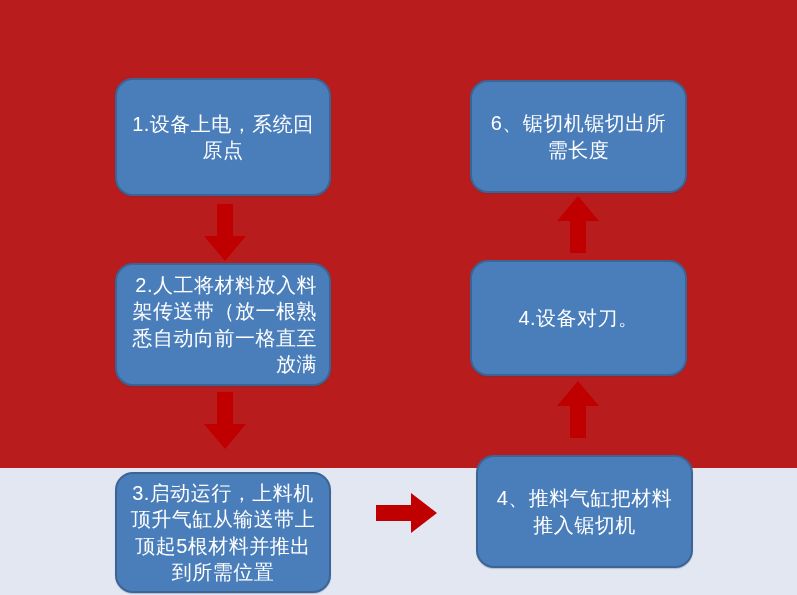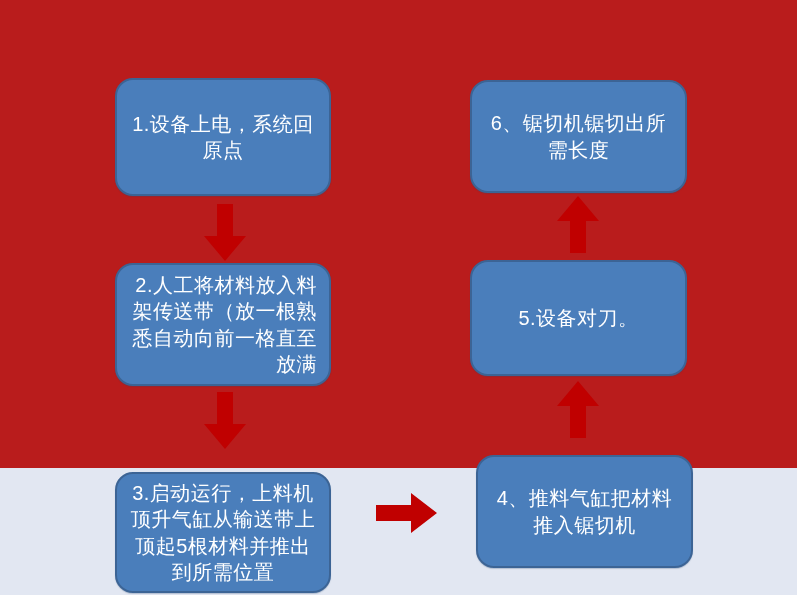--- a/index.html
+++ b/index.html
@@ -85,21 +85,21 @@
 
   <div class="node col-left row3-left">
     <span class="node-text">3.启动运行，上料机顶升气缸从输送带上顶起5根材料并推出到所需位置</span>
   </div>
 
   <div class="node col-right row3-right">
     <span class="node-text">4、推料气缸把材料推入锯切机</span>
   </div>
 
   <div class="node col-right row2-right">
-    <span class="node-text">5.设备对刀。</span>
+    <span class="node-text">4.设备对刀。</span>
   </div>
 
   <div class="node col-right row1-right">
     <span class="node-text">6、锯切机锯切出所需长度</span>
   </div>
 
   <span class="arrow arrow-down-1">
     <svg width="44" height="58" viewBox="0 0 44 58" xmlns="http://www.w3.org/2000/svg">
       <polygon points="14,0 30,0 30,32 43,32 22,57 1,32 14,32" fill="#c00000"></polygon>
     </svg>

